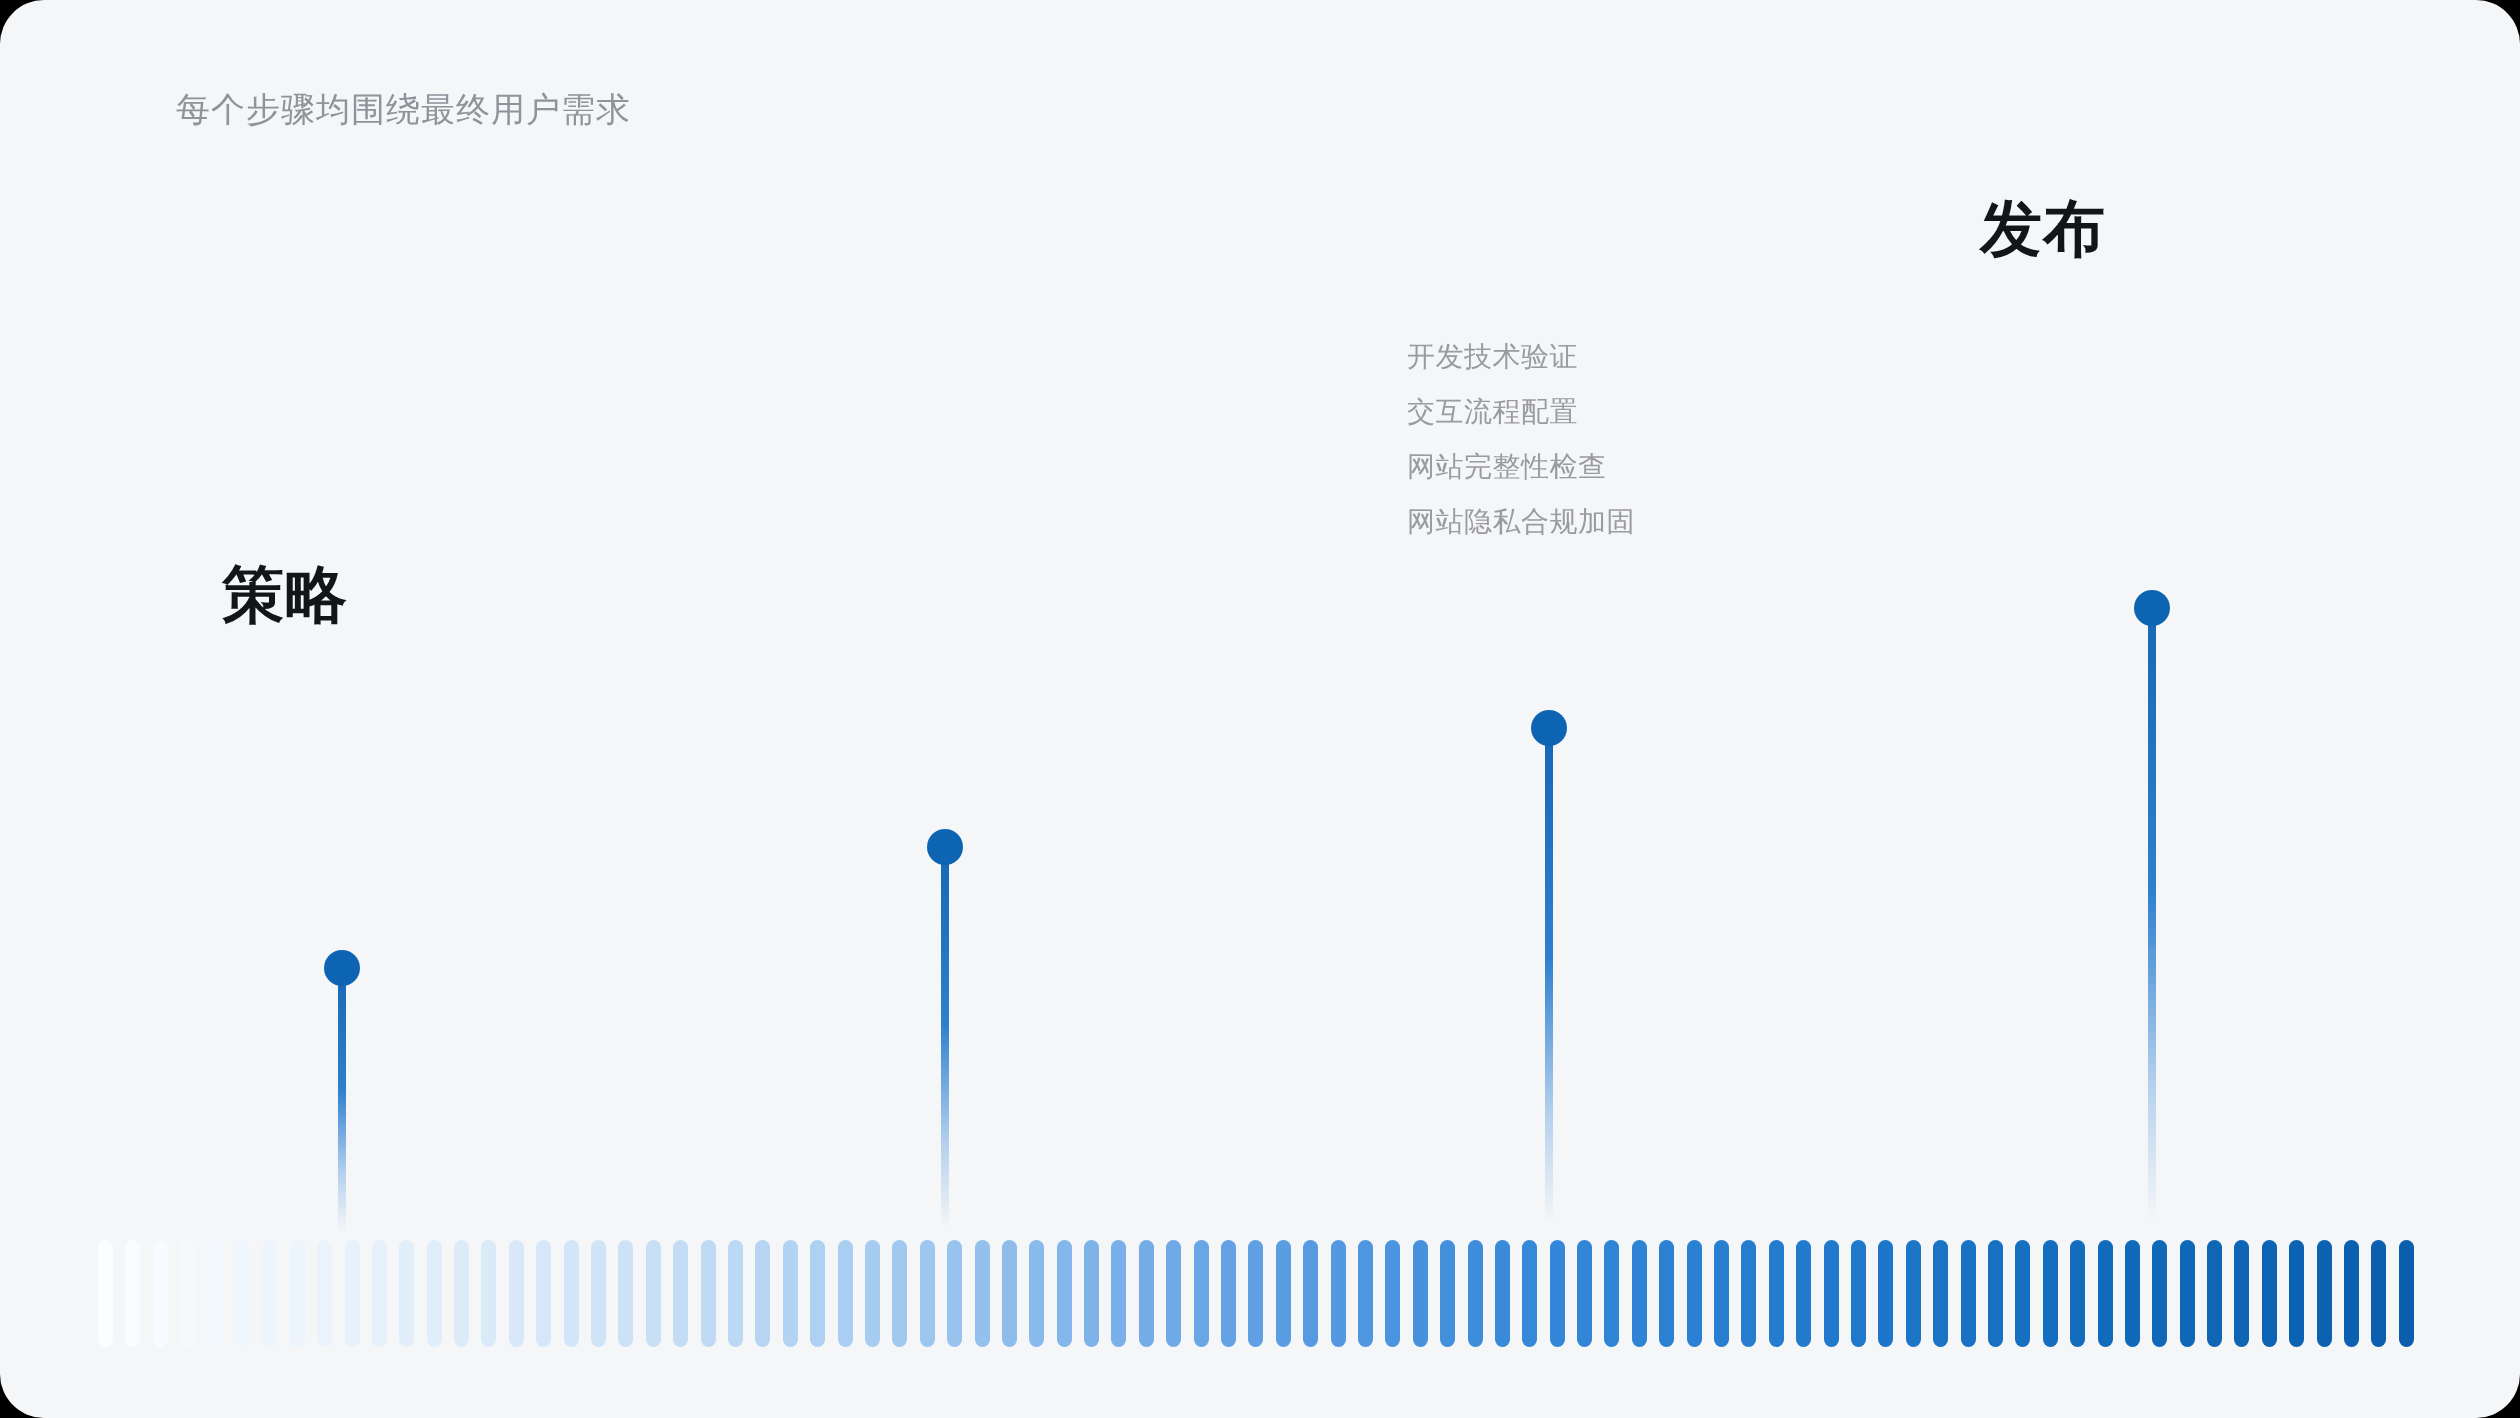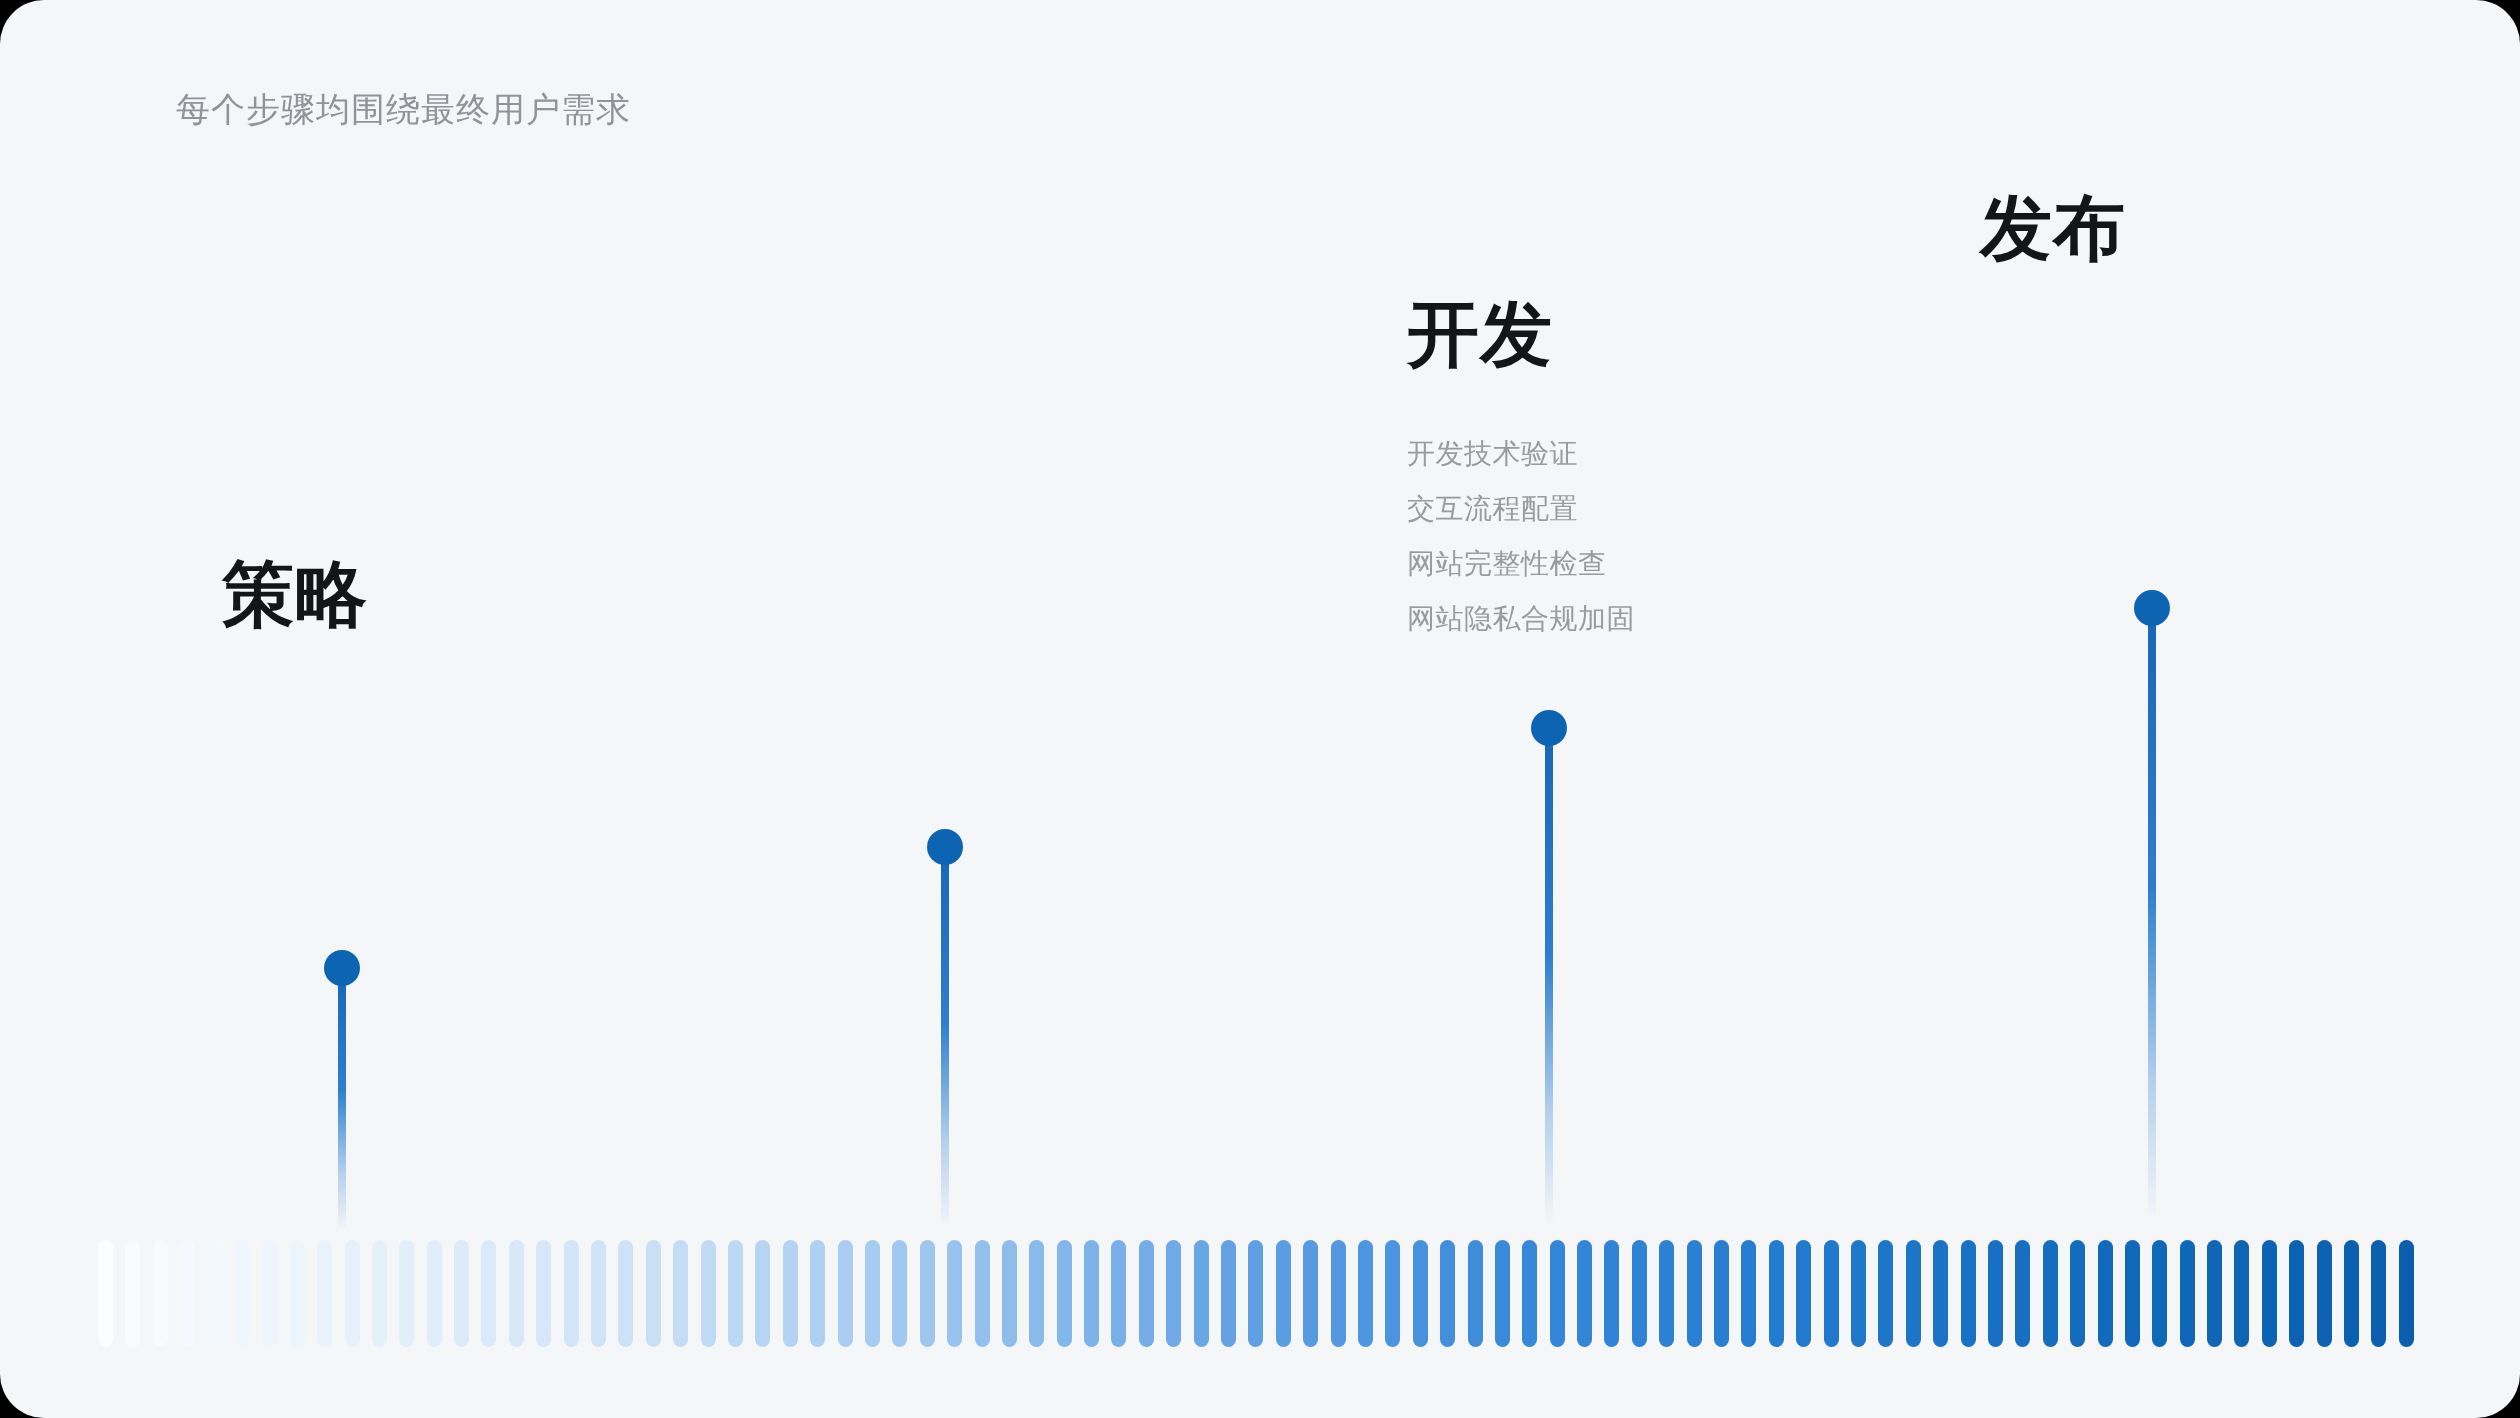--- a/index.html
+++ b/index.html
@@ -16,21 +16,21 @@
     overflow: hidden;
   }
   .subtitle {
     position: absolute; left: 176px; top: 74px;
     font-size: 34px; line-height: 71px; font-weight: 500;
     letter-spacing: 1px;
     color: var(--subtitle-text, #8f939a);
   }
   .stage { position: absolute; }
   .stage h2 {
-    margin: 0; font-size: 72px; line-height: 97px;
+    margin: 0; font-size: 62px; line-height: 97px;
     font-weight: 700; letter-spacing: 1px;
     color: var(--title-text, #141518);
   }
   .stage ul { list-style: none; margin: 43px 0 0 0; padding: 0; }
   .stage li {
     font-size: 28px; line-height: 55px; letter-spacing: 0.5px;
     color: var(--item-text, #9a9b9e);
   }
   .stage-1 { left: 222px;  top: 546px; }
   .stage-2 { left: 810px;  top: 396px; }
@@ -74,21 +74,20 @@
   <div class="subtitle">
     <div>每个步骤均围绕最终用户需求</div>
   </div>
 
   <section class="stage stage-1">
     <h2>策略</h2>
   </section>
 
 
   <section class="stage stage-3">
-    <h2>开发</h2>
     <ul>
       <li>开发技术验证</li>
       <li>交互流程配置</li>
       <li>网站完整性检查</li>
       <li>网站隐私合规加固</li>
     </ul>
   </section>
 
   <section class="stage stage-4">
     <h2>发布</h2>

